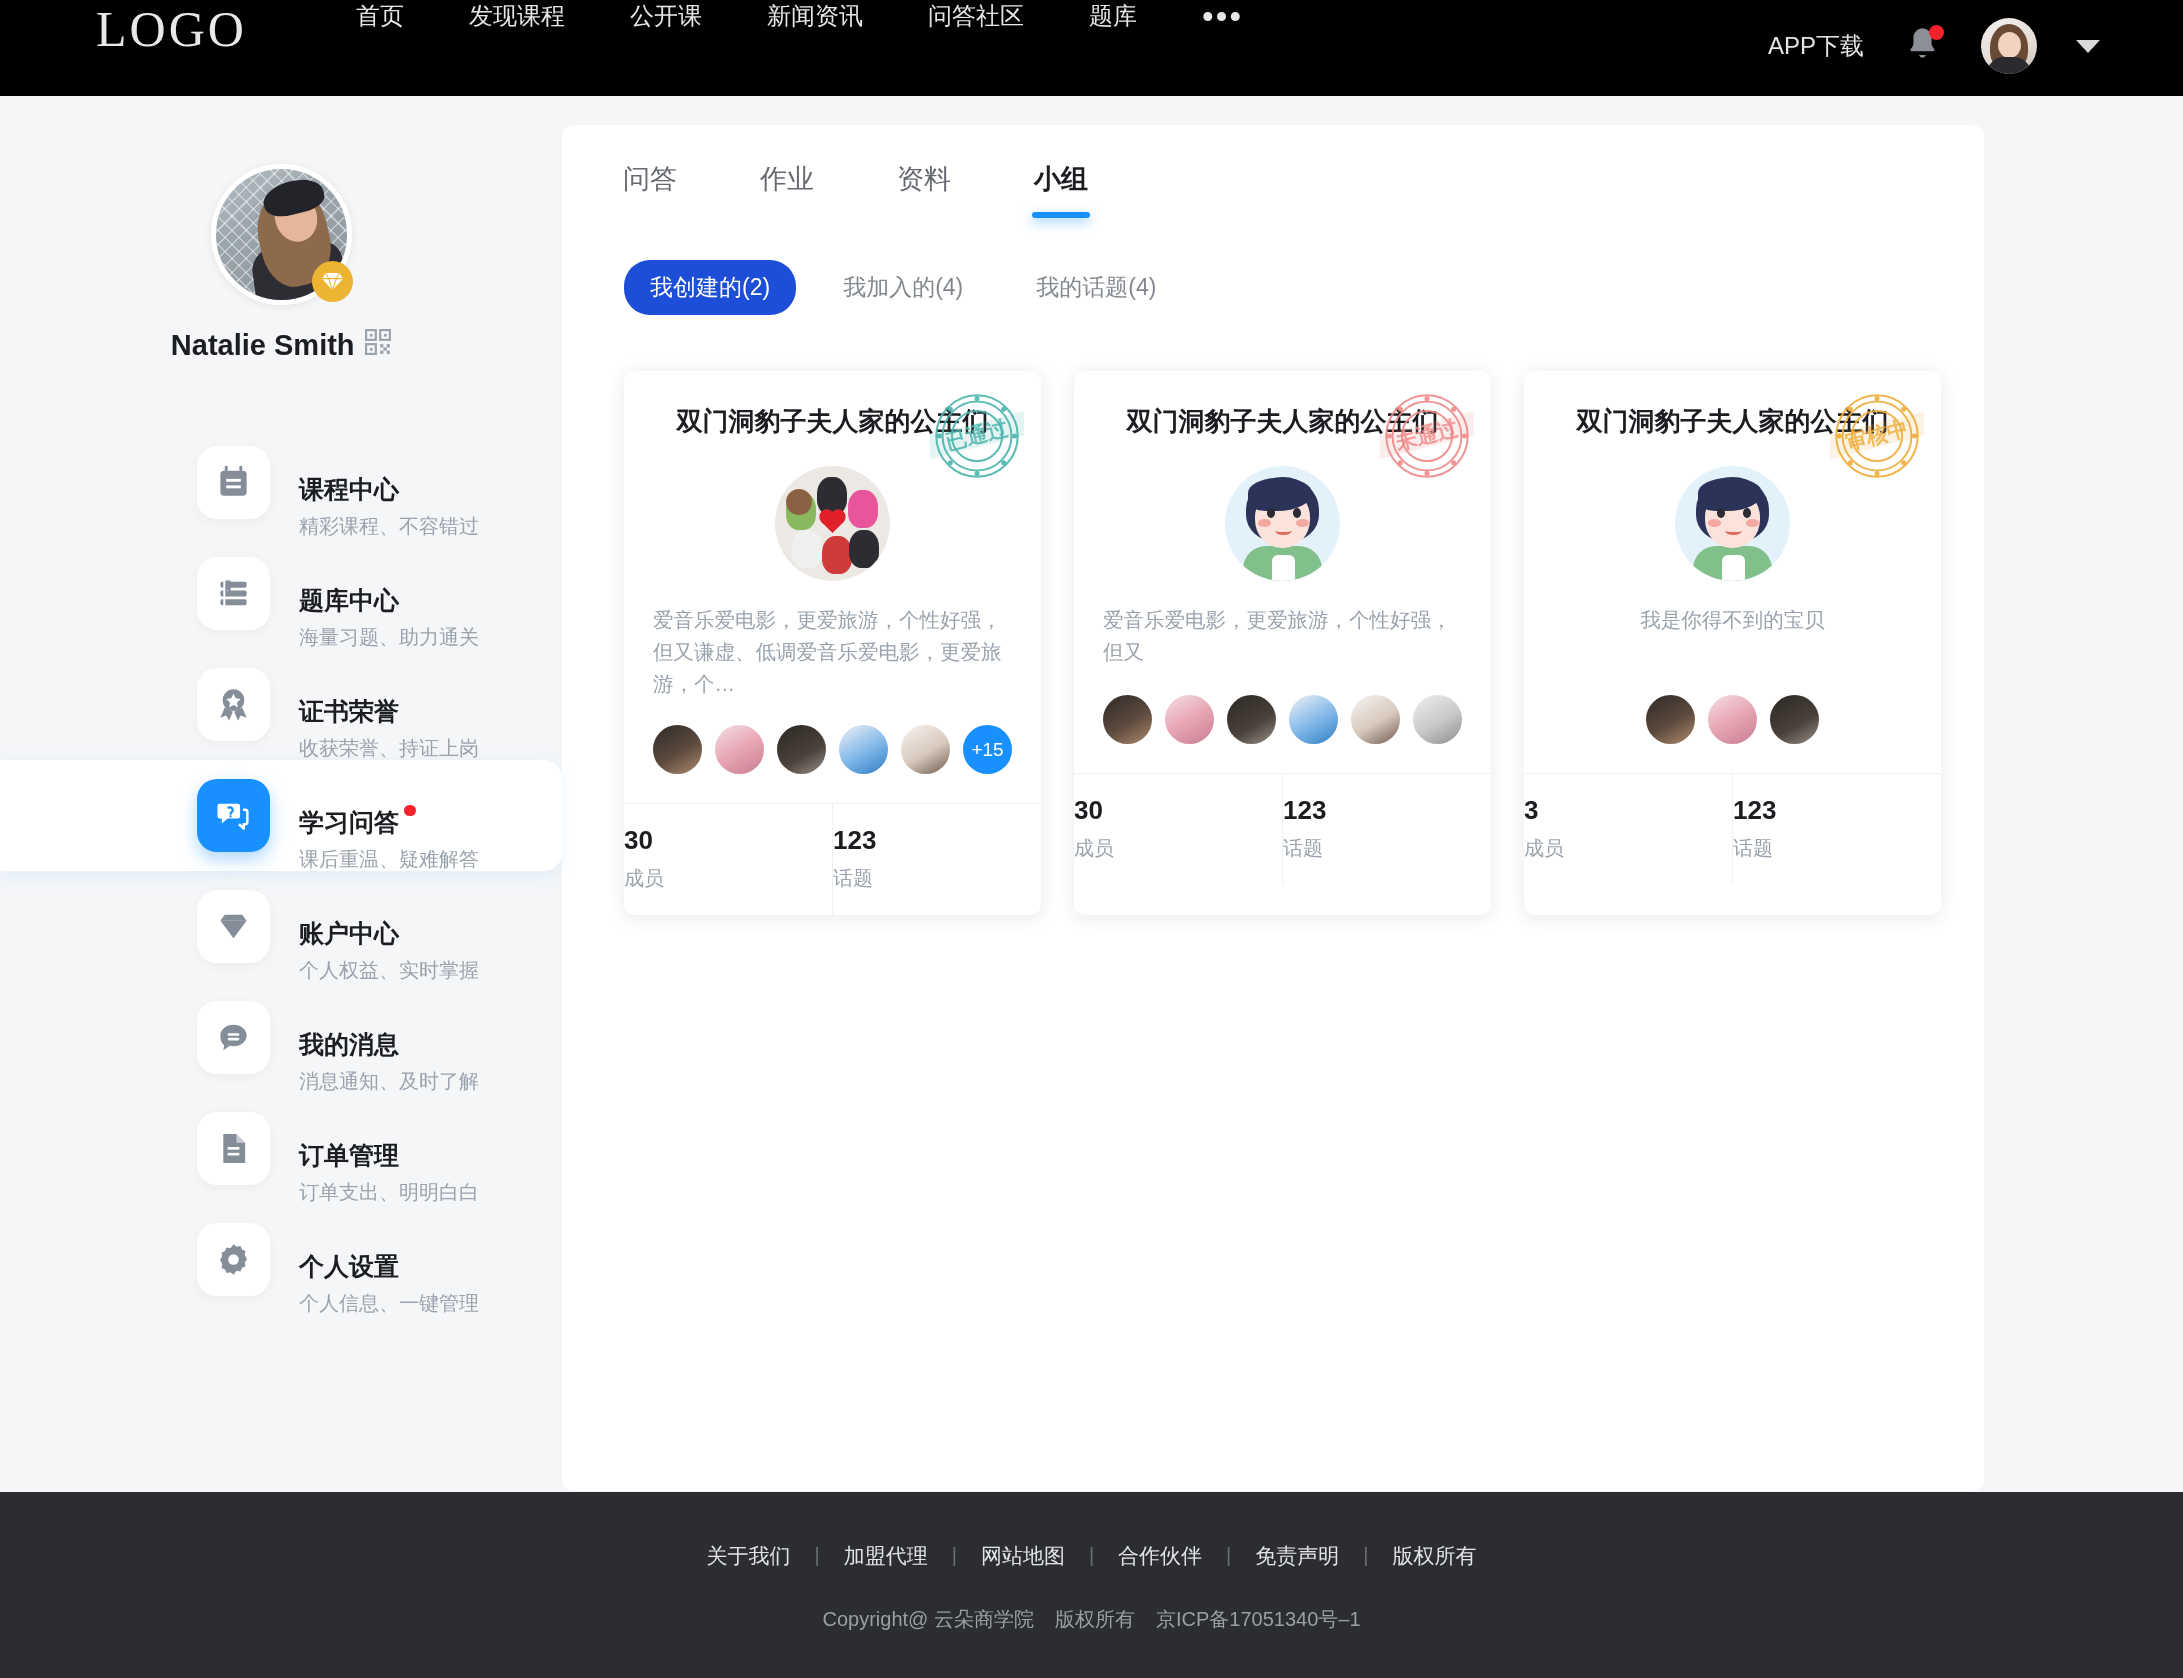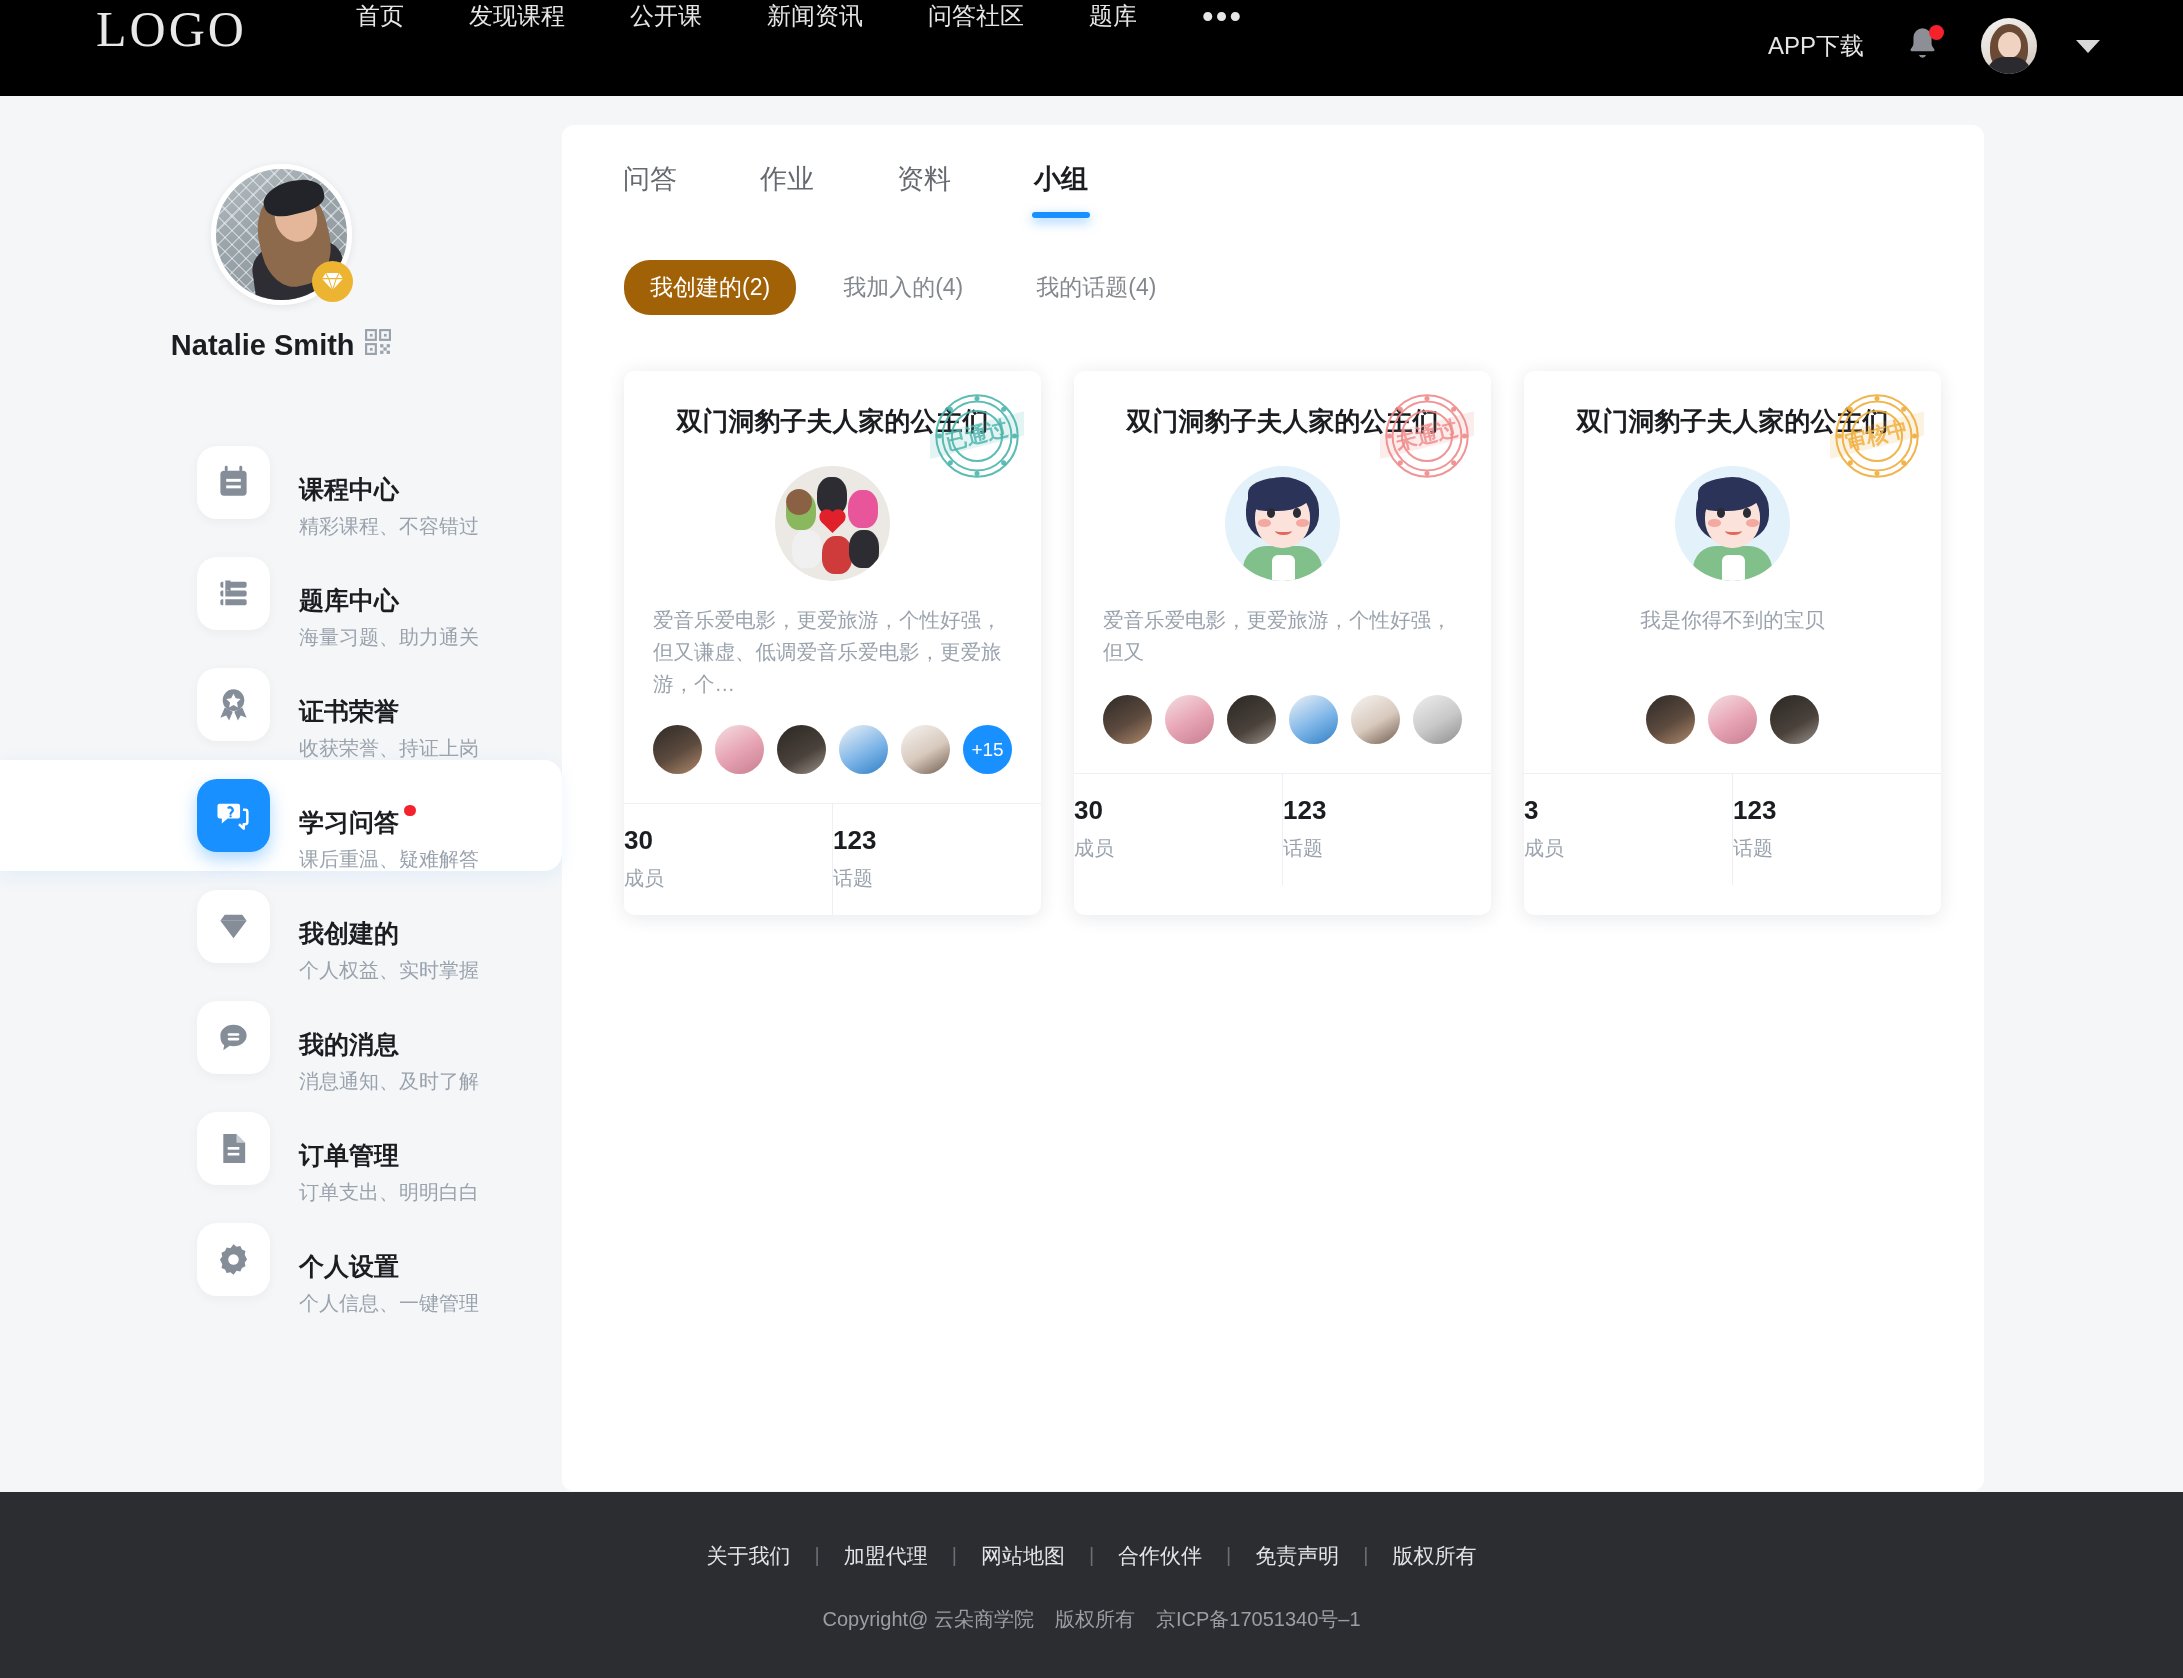--- a/index.html
+++ b/index.html
@@ -177,21 +177,21 @@
     content: ""; position: absolute; left: 50%; transform: translateX(-50%);
     bottom: 0; width: 58px; height: 6px; border-radius: 3px;
     background: #1890ff; box-shadow: 0 3.8px 10.6px rgba(24,144,255,.5);
   }
 
   .filters { display: flex; align-items: center; padding-left: 62px; margin-top: 42px; }
   .filter {
     font-size: 23px; color: #83888f; cursor: pointer;
     padding: 12px 26px; border-radius: 26px; margin-right: 21px;
   }
-  .filter.active { background: #a16207; color: #fff; }
+  .filter.active { background: #1d4ed8; color: #fff; }
 
   .cards { display: flex; gap: 33px; padding-left: 62px; margin-top: 56px; }
   .card {
     width: 417px;
     background: #fff;
     border-radius: 10.6px;
     box-shadow: 0 2.3px 18px rgba(25,40,70,.10);
     overflow: hidden;
     position: relative;
     cursor: pointer;
@@ -429,21 +429,21 @@
       </div>
 
       <div class="menu-item">
         <div class="m-icon">
           <svg width="35" height="35" viewBox="0 0 24 24">
               <path d="M3 8h18l-9 12z" fill="#858d99"></path>
               <path d="M3 8l3-4h12l3 4" fill="#858d99"></path>
             </svg>
         </div>
         <div class="m-text">
-          <div class="m-title"><span>我创建的</span></div>
+          <div class="m-title"><span>账户中心</span></div>
           <div class="m-sub">个人权益、实时掌握</div>
         </div>
       </div>
 
       <div class="menu-item">
         <div class="m-icon">
           <svg width="35" height="35" viewBox="0 0 24 24">
               <path d="M12 3.2c5 0 9 3.3 9 7.4 0 4.1-4 7.4-9 7.4-.9 0-1.8-.1-2.6-.3L5 20.8l.6-3.5C3.6 15.9 3 13.7 3 10.6c0-4.1 4-7.4 9-7.4z" fill="#858d99"></path>
               <rect x="8" y="9" width="8" height="1.8" rx=".9" fill="#fff"></rect>
               <rect x="8" y="12.2" width="8" height="1.8" rx=".9" fill="#fff"></rect>

